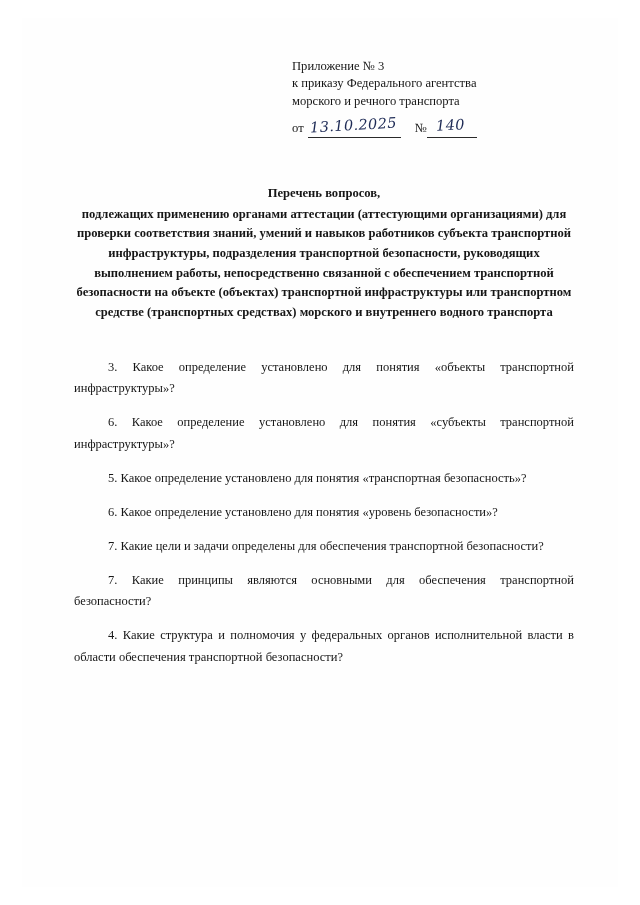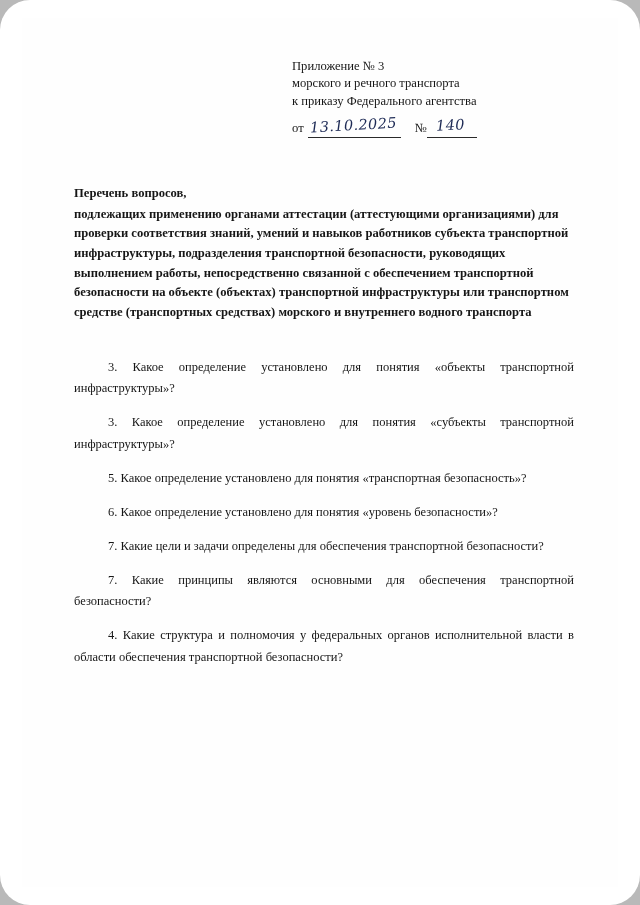--- a/index.html
+++ b/index.html
@@ -7,21 +7,20 @@
     padding: 0;
     background: #b9b9b9;
   }
   .page {
     position: relative;
     width: 640px;
     height: 905px;
     background: #ffffff;
     overflow: hidden;
     box-sizing: border-box;
-    border-radius: 30px;
   }
   .sheet {
     position: absolute;
     left: 22px;
     top: 18px;
     width: 596px;
     height: 869px;
     background: #fefefe;
     box-sizing: border-box;
   }
@@ -82,21 +81,21 @@
     border-bottom: 1px solid #2a2a2a;
     display: inline-block;
     padding: 0 6px 1px 4px;
     min-width: 40px;
     text-align: center;
   }
 
   
   .title-block {
     margin-top: 46px;
-    text-align: left;
+    text-align: center;
     font-weight: bold;
     font-size: 12.6px;
     line-height: 1.56;
   }
   .title-main {
     margin-bottom: 1px;
   }
   .title-sub {
     font-weight: bold;
   }
@@ -117,42 +116,42 @@
 </style>
 </head>
 <body>
 
 <div class="page">
   <div class="sheet">
     <div class="content">
 
       <div class="header-block">
         <div class="header-line">Приложение № 3</div>
+        <div class="header-line">к приказу Федерального агентства</div>
         <div class="header-line">морского и речного транспорта</div>
-        <div class="header-line">к приказу Федерального агентства</div>
         <div class="stamp-row">
           <span class="stamp-label">от</span>
           <span class="stamp-underline">
             <span class="hand">13.10.2025</span>
           </span>
           <span class="stamp-num">№</span>
           <span class="stamp-numval">
             <span class="hand">140</span>
           </span>
         </div>
       </div>
 
       <div class="title-block">
         <div class="title-main">Перечень вопросов,</div>
         <div class="title-sub">подлежащих применению органами аттестации (аттестующими организациями) для проверки соответствия знаний, умений и навыков работников субъекта транспортной инфраструктуры, подразделения транспортной безопасности, руководящих выполнением работы, непосредственно связанной с обеспечением транспортной безопасности на объекте (объектах) транспортной инфраструктуры или транспортном средстве (транспортных средствах) морского и внутреннего водного транспорта</div>
       </div>
 
       <div class="questions">
         <p class="q">3. Какое определение установлено для понятия «объекты транспортной инфраструктуры»?</p>
-        <p class="q">3. Какое определение установлено для понятия «субъекты транспортной инфраструктуры»?</p>
+        <p class="q">6. Какое определение установлено для понятия «субъекты транспортной инфраструктуры»?</p>
         <p class="q">5. Какое определение установлено для понятия «транспортная безопасность»?</p>
         <p class="q">6. Какое определение установлено для понятия «уровень безопасности»?</p>
         <p class="q">7. Какие цели и задачи определены для обеспечения транспортной безопасности?</p>
         <p class="q">7. Какие принципы являются основными для обеспечения транспортной безопасности?</p>
         <p class="q">4. Какие структура и полномочия у федеральных органов исполнительной власти в области обеспечения транспортной безопасности?</p>
       </div>
 
     </div>
   </div>
 </div>

